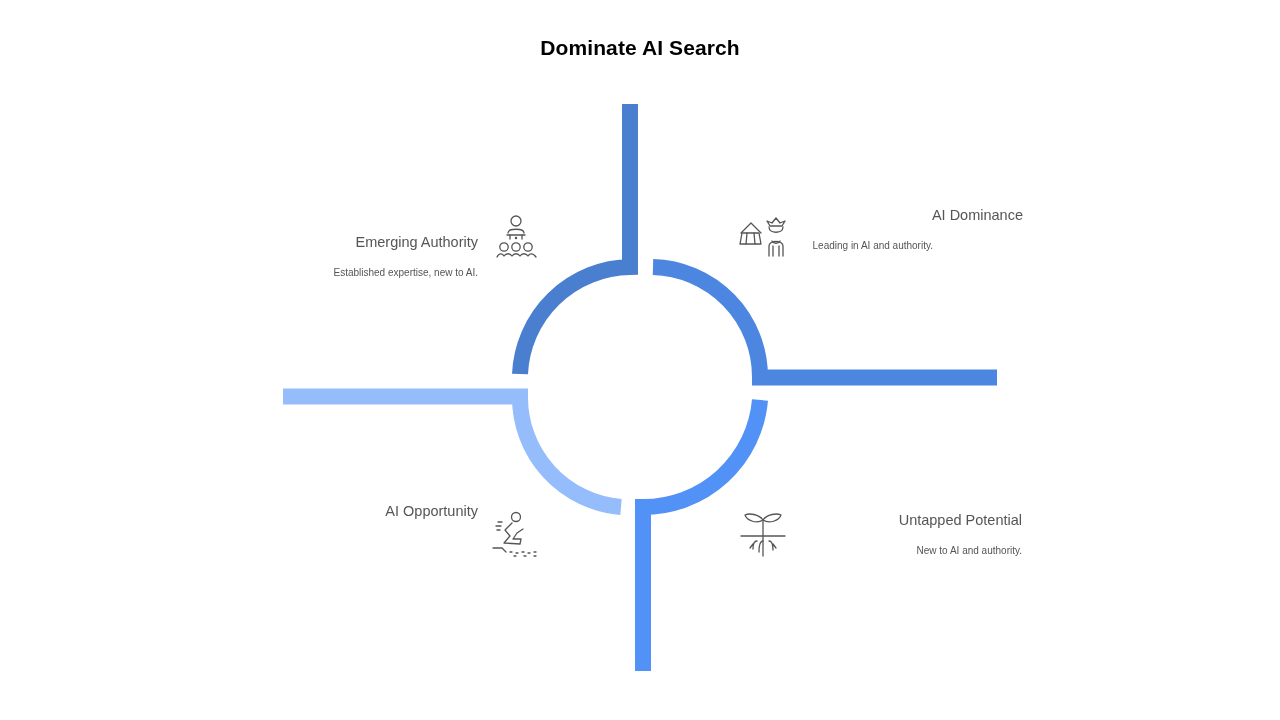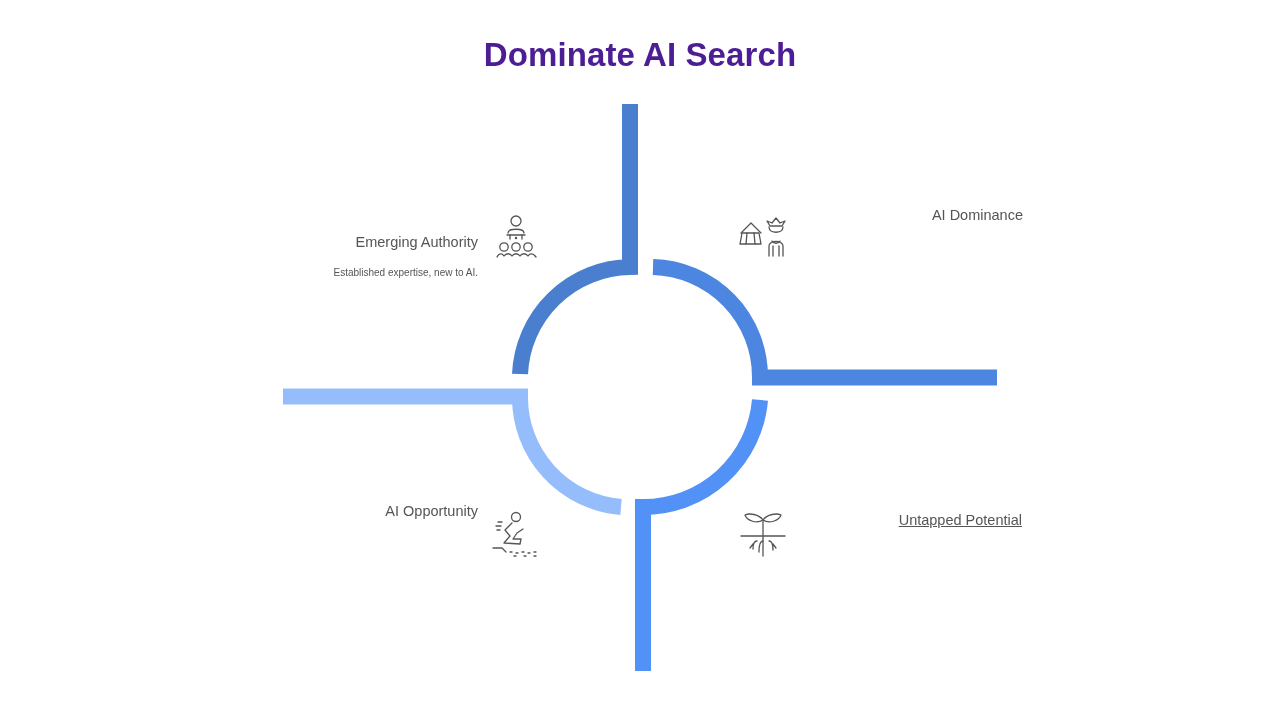--- a/index.html
+++ b/index.html
@@ -1,17 +1,17 @@
 <!DOCTYPE html>
 <html><head>
 <meta charset="utf-8">
 <style>
   html, body { margin: 0; padding: 0; background: #ffffff; }
   body { width: 1280px; height: 720px; position: relative; overflow: hidden; font-family: "Liberation Sans", "DejaVu Sans", sans-serif; }
-  .title { position: absolute; left: 0; width: 1280px; top: 36px; text-align: center; font-size: 33px; font-weight: bold; color: #4c1d95; letter-spacing: 0.1px; }
+  .title { position: absolute; left: 0; width: 1280px; top: 36px; text-align: center; font-size: 21px; font-weight: bold; color: #000000; letter-spacing: 0.1px; }
   svg.diagram { position: absolute; left: 0; top: 0; }
   .block { position: absolute; color: #555555; }
   .block .head { font-size: 14.5px; line-height: 18px; margin-bottom: 12px; }
   .block .desc { font-size: 10px; line-height: 19px; }
   .block.left { text-align: right; width: 200px; }
   .block.right { text-align: right; width: 220px; }
   .icon { position: absolute; width: 52px; height: 52px; }
   .icon svg { width: 52px; height: 52px; }
 </style>
 </head>
@@ -55,20 +55,21 @@
     <path d="M10 21 L9 32 M17 21 L18 32"></path>
     <path d="M33 14 L30 9 L35 11 L39 6 L43 11 L48 9 L45 14 Z"></path>
     <path d="M32 15 C32 22 46 22 46 15"></path>
     <path d="M32 44 V34 C32 28 46 28 46 34 V44"></path>
     <path d="M35 29 C37 32 41 32 43 29"></path>
     <path d="M36 34 V44 M42 34 V44"></path>
   </svg>
 </div>
 <div class="block right" style="left:803px; top:206px;">
   <div class="head">AI Dominance</div>
+  <div class="desc" style="width:130px;">Leading in AI and authority.</div>
 </div>
 
 <div class="block left" style="left:278px; top:502px;">
   <div class="head">AI Opportunity</div>
 </div>
 <div class="icon" style="left:490px; top:508px;">
   <svg viewBox="0 0 52 52" fill="none" stroke="#555" stroke-width="1.3" stroke-linecap="round" stroke-linejoin="round">
     <circle cx="26" cy="9" r="4.5"></circle>
     <path d="M22 15 L15 22 L20 28 L14 35 L30 36 L31 31 L23 31 L27 25 L33 21"></path>
     <path d="M8 14 H12 M6 18 H11 M7 22 H10"></path>
@@ -81,15 +82,16 @@
   <svg viewBox="0 0 52 52" fill="none" stroke="#555" stroke-width="1.3" stroke-linecap="round" stroke-linejoin="round">
     <path d="M26 12 C22 6 12 5 8 7 C10 13 20 16 26 12 Z"></path>
     <path d="M26 12 C30 6 40 5 44 7 C42 13 32 16 26 12 Z"></path>
     <path d="M26 12 V48"></path>
     <path d="M4 28 H48"></path>
     <path d="M20 33 C17 33 16 36 16 41 M13 40 L16 36"></path>
     <path d="M26 33 C23 33 22 36 22 44"></path>
     <path d="M32 33 C35 33 36 36 36 42 M39 40 L36 36"></path>
   </svg>
 </div>
-<div class="block right" style="left:802px; top:511px;text-decoration:underline;">
+<div class="block right" style="left:802px; top:511px;">
   <div class="head">Untapped Potential</div>
+  <div class="desc">New to AI and authority.</div>
 </div>
 
 </body></html>

